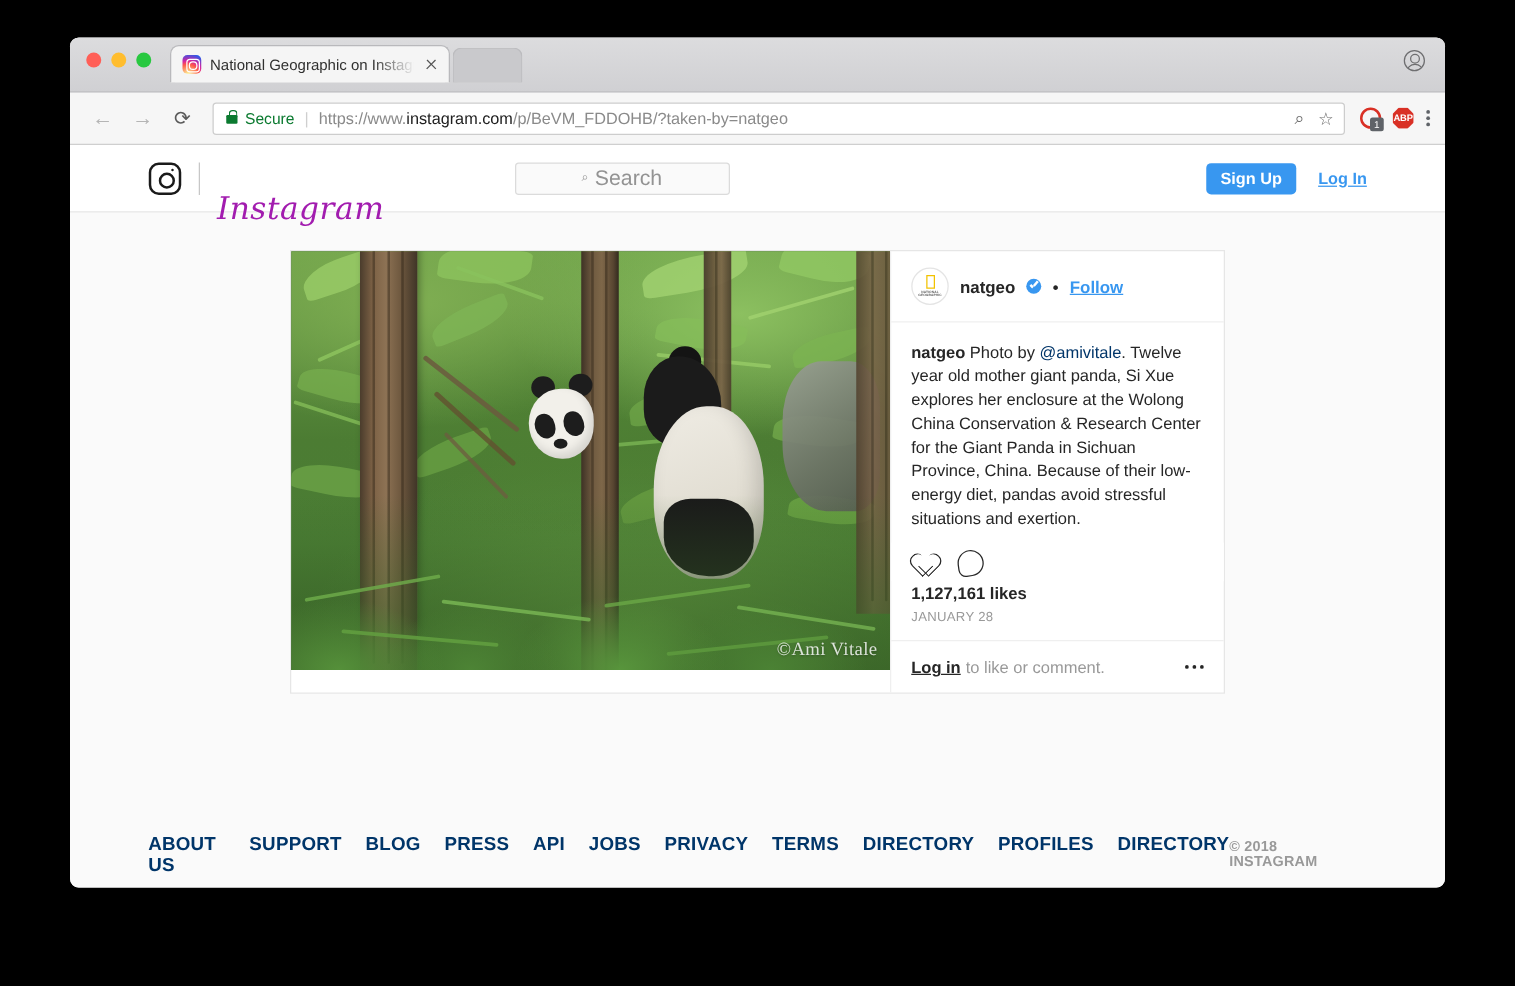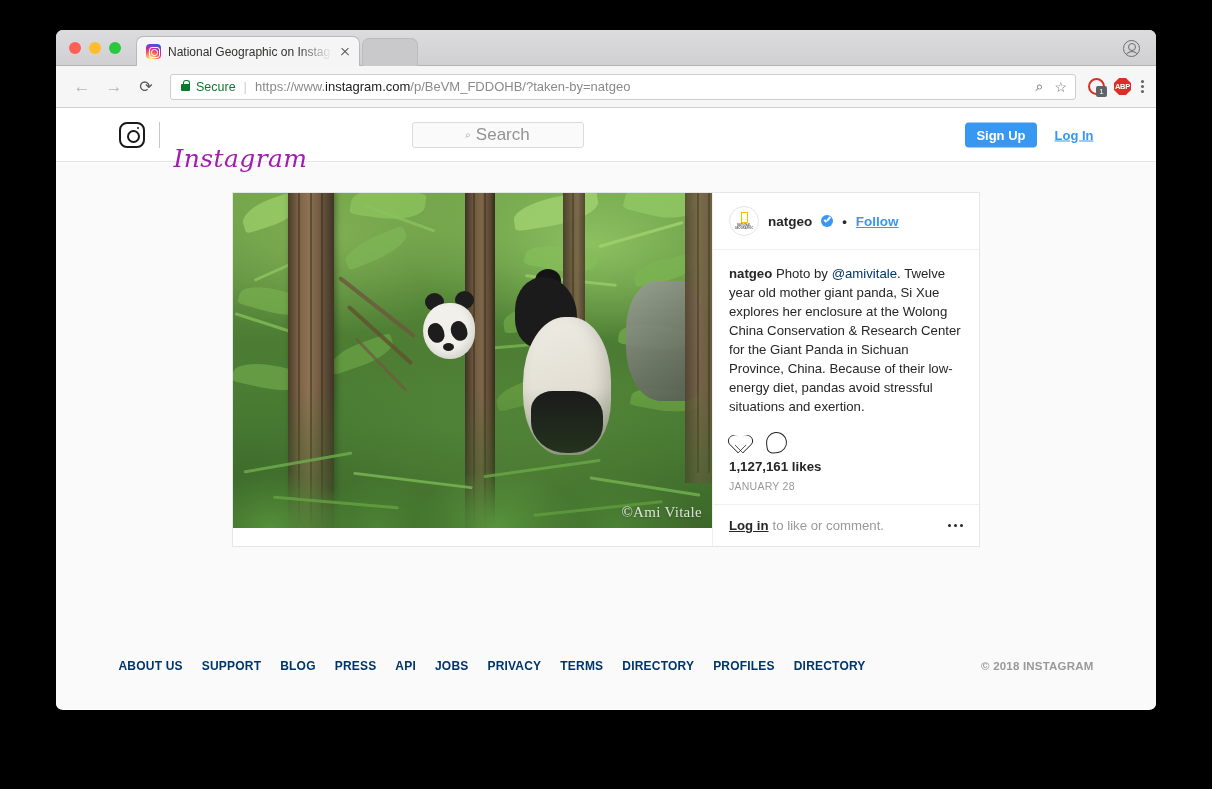--- a/index.html
+++ b/index.html
@@ -22,21 +22,21 @@
     width: 1100px; height: 680px;
     background: #ffffff;
     border-radius: 7px;
     overflow: hidden;
     box-shadow: 0 6px 28px rgba(0,0,0,0.55);
   }
 
   
   .tabbar {
     position: relative;
-    height: 36px;
+    height: 44px;
     background: #d3d3d6;
     background: linear-gradient(#dcdcde, #d0d0d3);
     border-bottom: 1px solid #b4b4b7;
   }
   .traffic {
     position: absolute; left: 13px; top: 12px;
     display: flex; gap: 8px;
   }
   .light { width: 12px; height: 12px; border-radius: 50%; }
   .light.red { background: #ff5f57; }
@@ -344,21 +344,21 @@
   .ellipsis-menu span { width: 3.2px; height: 3.2px; background: #262626; border-radius: 50%; }
 
   
   .ig-footer {
     width: 975px; margin: 0 auto;
     padding-top: 112px;
     display: flex; align-items: center;
   }
   .footer-links { display: flex; gap: 19px; }
   .footer-links a {
-    font-size: 12px; color: #003569; font-weight: bold;
+    font-size: 15px; color: #003569; font-weight: bold;
     letter-spacing: 0.2px; text-decoration: none;
   }
   .copyright {
     margin-left: auto; font-size: 11.5px; color: #999999;
     font-weight: bold; letter-spacing: 0.2px;
   }
 
   
   .photo { position: absolute; inset: 0; font-family: Liberation Serif, serif; }
   .ph-bg {

